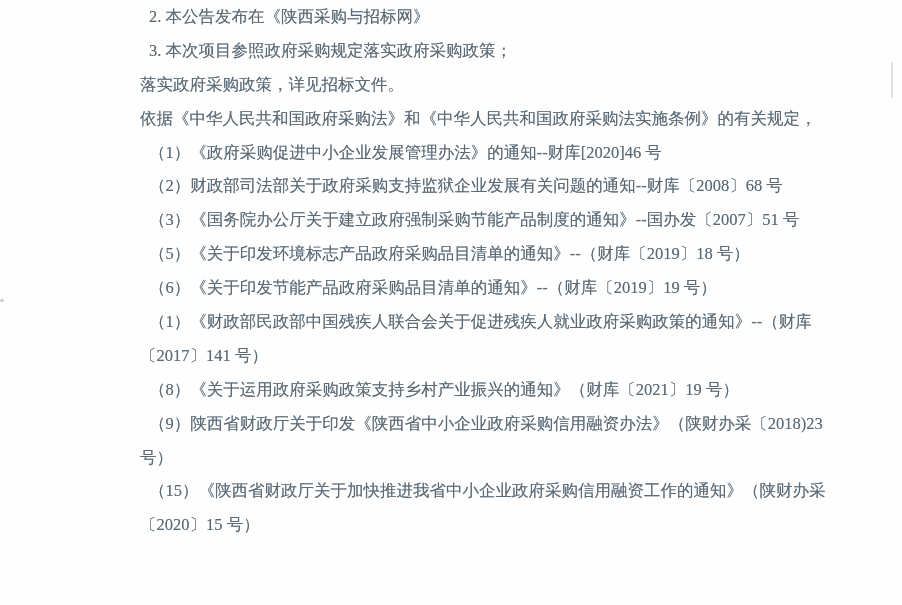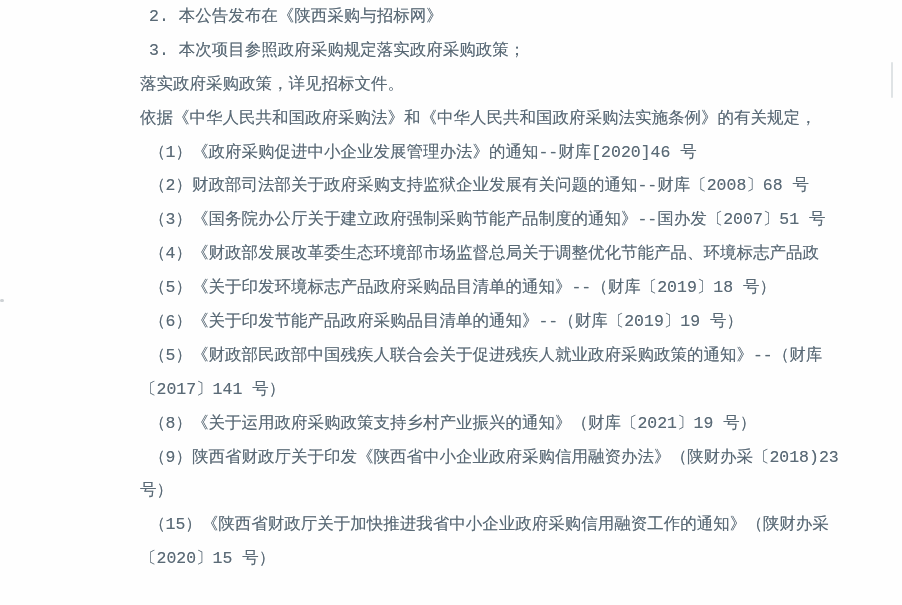--- a/index.html
+++ b/index.html
@@ -21,21 +21,20 @@
     width: 755px;
     font-family: "Liberation Serif", "DejaVu Serif", serif;
     font-size: 16.5px;
     line-height: 33.9px;
     color: #5a6a76;
     text-shadow: 0 0 0.5px rgba(92, 108, 122, 0.55);
     white-space: nowrap;
   }
   .line {
     height: 33.9px;
-    font-family: Liberation Mono, monospace;
   }
   .ind {
     padding-left: 9px;
   }
   
   .speck-left {
     position: absolute;
     left: 0;
     top: 299px;
     width: 4px;
@@ -61,24 +60,23 @@
   <div class="edge-right"></div>
 
   <div class="doc-text">
     <div class="line ind">2. 本公告发布在《陕西采购与招标网》</div>
     <div class="line ind">3. 本次项目参照政府采购规定落实政府采购政策；</div>
     <div class="line">落实政府采购政策，详见招标文件。</div>
     <div class="line">依据《中华人民共和国政府采购法》和《中华人民共和国政府采购法实施条例》的有关规定，</div>
     <div class="line ind">（1）《政府采购促进中小企业发展管理办法》的通知--财库[2020]46 号</div>
     <div class="line ind">（2）财政部司法部关于政府采购支持监狱企业发展有关问题的通知--财库〔2008〕68 号</div>
     <div class="line ind">（3）《国务院办公厅关于建立政府强制采购节能产品制度的通知》--国办发〔2007〕51 号</div>
-    <div class="line ind">（4）《财政部发展改革委生态环境部市场监督总局关于调整优化节能产品、环境标志产品政</div>
     <div class="line ind">（5）《关于印发环境标志产品政府采购品目清单的通知》--（财库〔2019〕18 号）</div>
     <div class="line ind">（6）《关于印发节能产品政府采购品目清单的通知》--（财库〔2019〕19 号）</div>
-    <div class="line ind">（5）《财政部民政部中国残疾人联合会关于促进残疾人就业政府采购政策的通知》--（财库</div>
+    <div class="line ind">（1）《财政部民政部中国残疾人联合会关于促进残疾人就业政府采购政策的通知》--（财库</div>
     <div class="line">〔2017〕141 号）</div>
     <div class="line ind">（8）《关于运用政府采购政策支持乡村产业振兴的通知》（财库〔2021〕19 号）</div>
     <div class="line ind">（9）陕西省财政厅关于印发《陕西省中小企业政府采购信用融资办法》（陕财办采〔2018)23</div>
     <div class="line">号）</div>
     <div class="line ind">（15）《陕西省财政厅关于加快推进我省中小企业政府采购信用融资工作的通知》（陕财办采</div>
     <div class="line">〔2020〕15 号）</div>
   </div>
 </div>
 
 </body></html>

